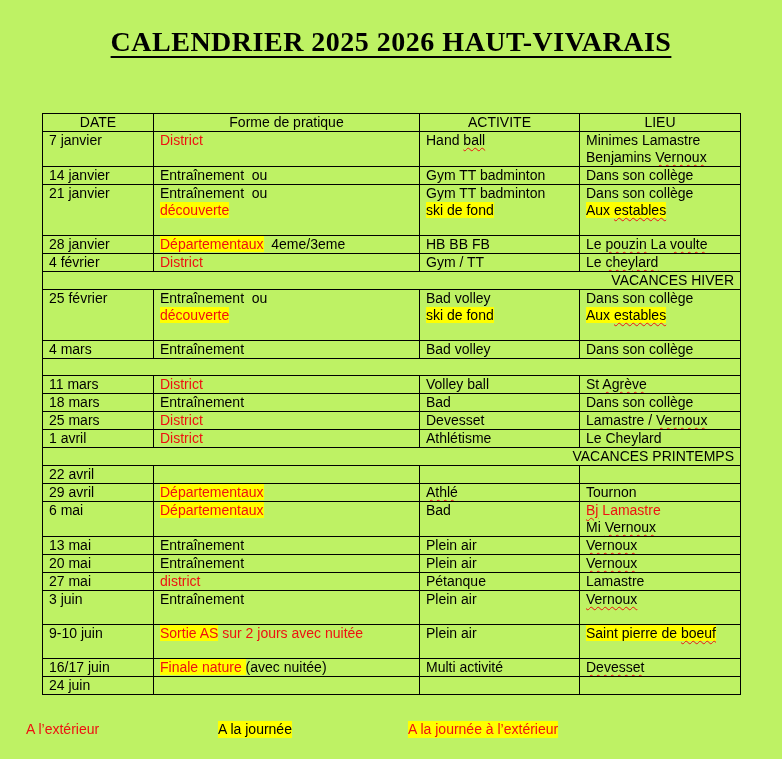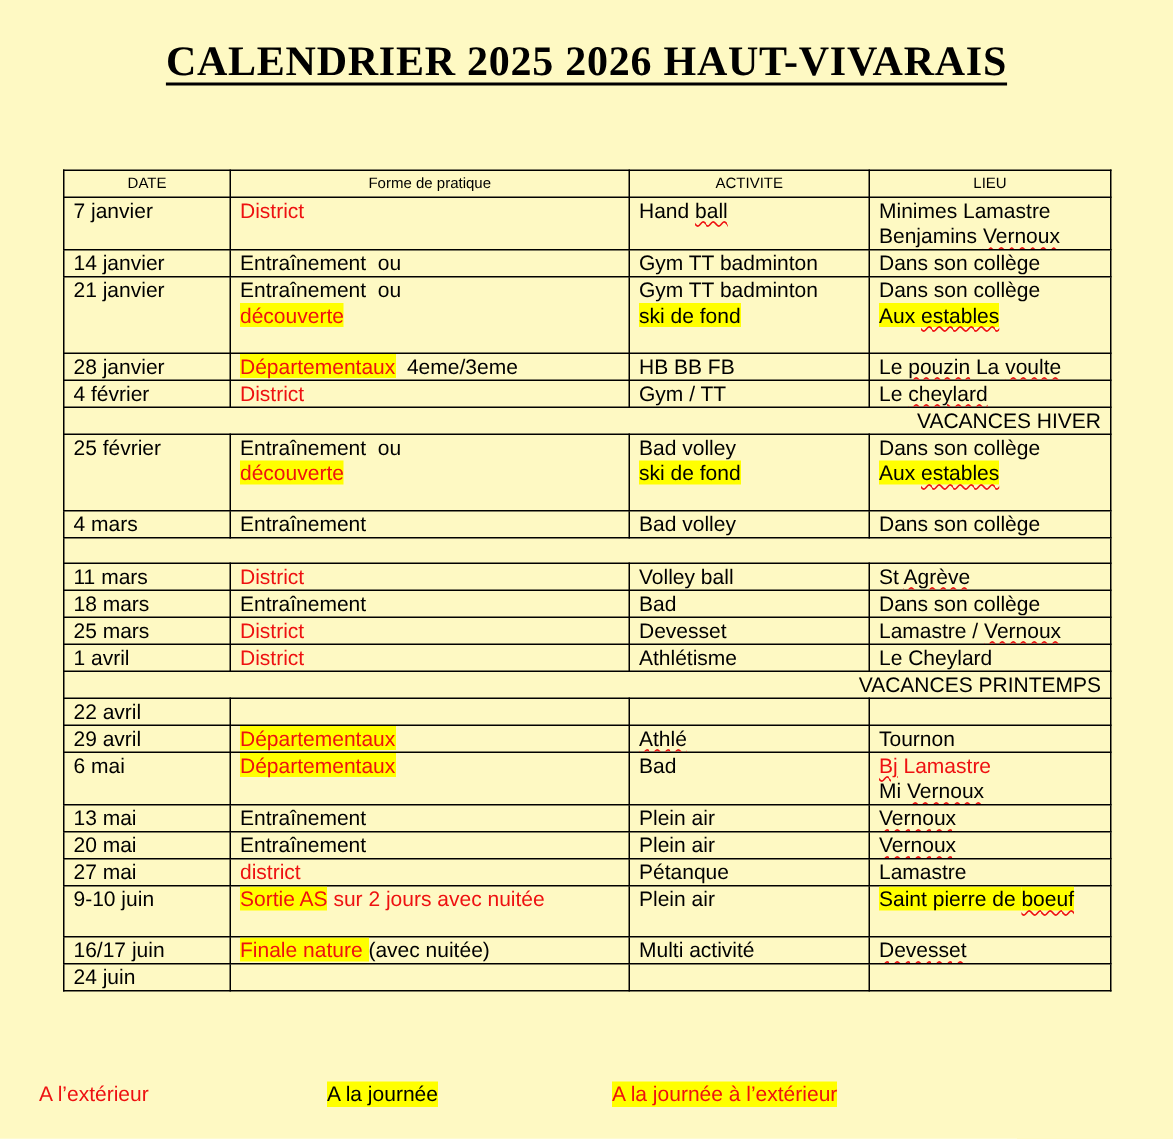--- a/index.html
+++ b/index.html
@@ -1,20 +1,20 @@
 <!DOCTYPE html>
 <html style="--red: #ee1111; --hl: #ffff00; --ink: #000000;"><head>
 <meta charset="utf-8">
 <style>
   :root { --red:#ee1111; --hl:#ffff00; --ink:#000000; }
   * { margin:0; padding:0; box-sizing:border-box; }
   body { background:#ffffff; }
   .page {
     position:relative; width:782px; height:759px; margin:0 auto;
-    background:#fef9c3; overflow:hidden;
+    background:#bef264; overflow:hidden;
     font-family:"Liberation Sans","DejaVu Sans",sans-serif;
     color:var(--ink);
   }
   .title {
     position:absolute; top:26px; left:0; width:100%;
     text-align:center;
     font-family:"Liberation Serif","DejaVu Serif",serif;
     font-size:28px; font-weight:bold;
     text-decoration:underline; text-decoration-thickness:2px; text-underline-offset:5px;
     letter-spacing:0.5px;
@@ -35,21 +35,21 @@
   table.cal col.c1 { width:266px; }
   table.cal col.c2 { width:160px; }
   table.cal col.c3 { width:161px; }
   table.cal th, table.cal td {
     border:1px solid #000;
     padding:0 6px;
     vertical-align:top;
     overflow:hidden;
   }
   table.cal th {
-    height:18px; font-weight:normal; text-align:center; font-size:10px;
+    height:18px; font-weight:normal; text-align:center; font-size:14px;
   }
   td.section { text-align:right; height:17px; }
   td.gap { height:17px; }
   .line { white-space:pre-wrap; }
   .red { color:var(--red); }
   .hl { background:var(--hl); }
   .wavy {
     text-decoration-line:underline;
     text-decoration-style:wavy;
     text-decoration-color:var(--red);
@@ -290,20 +290,32 @@
             <div class="line"><span class="red">district</span></div>
           </td>
           <td style="height: 17px;">
             <div class="line"><span class="">Pétanque</span></div>
           </td>
           <td style="height: 17px;">
             <div class="line"><span class="">Lamastre</span></div>
           </td>
         </tr>
         <tr>
+          <td style="height: 34px;">3 juin</td>
+          <td style="height: 34px;">
+            <div class="line"><span class="">Entraînement</span></div>
+          </td>
+          <td style="height: 34px;">
+            <div class="line"><span class="">Plein air</span></div>
+          </td>
+          <td style="height: 34px;">
+            <div class="line"><span class="wavy">Vernoux</span></div>
+          </td>
+        </tr>
+        <tr>
           <td style="height: 34px;">9-10 juin</td>
           <td style="height: 34px;">
             <div class="line"><span class="red hl">Sortie AS</span><span class="red"> sur 2 jours avec nuitée</span></div>
           </td>
           <td style="height: 34px;">
             <div class="line"><span class="">Plein air</span></div>
           </td>
           <td style="height: 34px;">
             <div class="line"><span class="hl">Saint pierre de </span><span class="hl wavy">boeuf</span></div>
           </td>

